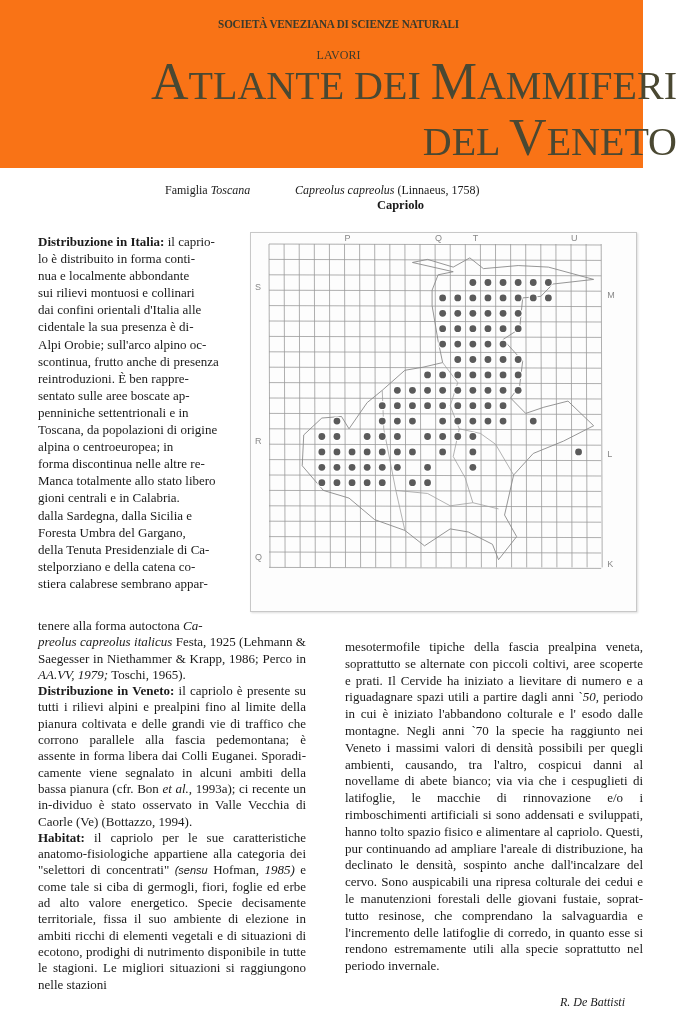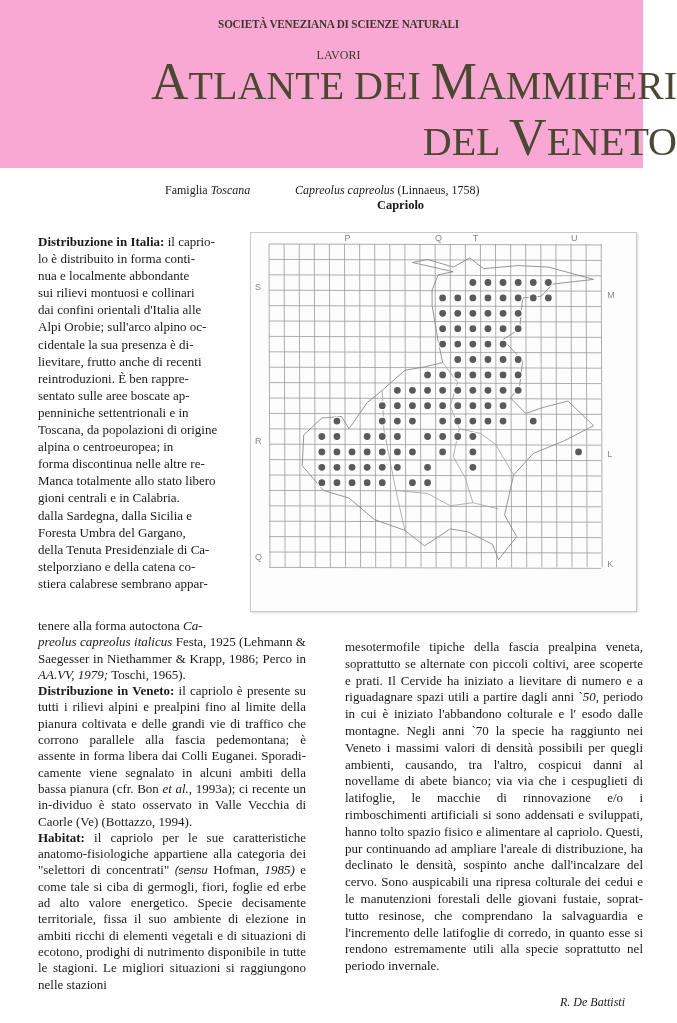--- a/index.html
+++ b/index.html
@@ -1,18 +1,18 @@
 <!DOCTYPE html>
 <html><head>
 <meta charset="utf-8">
 <style>
   html, body { margin:0; padding:0; }
   body { width:677px; height:1023px; background:#ffffff; position:relative; overflow:hidden;
          font-family:"Liberation Serif", serif; color:#1a1a1a; }
-  .banner { position:absolute; left:0; top:0; width:643px; height:168px; background:#f9a8d4; }
+  .banner { position:absolute; left:0; top:0; width:643px; height:168px; background:#f97316; }
   .society { position:absolute; top:17px; left:0; width:677px; text-align:center;
              font-family:"Liberation Serif", serif; font-size:12px; font-weight:bold; color:#3a3a2c;
              letter-spacing:-0.2px; line-height:14px; transform:scaleX(0.93); }
   .lavori { position:absolute; top:48px; left:0; width:677px; text-align:center;
             font-size:12px; font-weight:normal; color:#3a3a2c; line-height:14px; }
   .title1, .title2 { position:absolute; left:0; width:677px; text-align:right; color:#4a4832;
             font-family:"Liberation Serif", serif; font-weight:normal; white-space:nowrap; }
   .title1 { top:54px; font-size:52px; line-height:56px; letter-spacing:0px; }
   .title2 { top:110px; font-size:52px; line-height:56px; }
   .sc-big { font-size:52px; }
@@ -51,23 +51,23 @@
   <span>(Linnaeus, 1758)</span>
 </div>
 <div class="common">Capriolo</div>
 
 <div class="col-left-top">
     <div style="white-space: nowrap;"><b>Distribuzione in Italia: </b>il caprio-</div>
     <div style="white-space: nowrap;">lo è distribuito in forma conti-</div>
     <div style="white-space: nowrap;">nua e localmente abbondante</div>
     <div style="white-space: nowrap;">sui rilievi montuosi e collinari</div>
     <div style="white-space: nowrap;">dai confini orientali d'Italia alle</div>
+    <div style="white-space: nowrap;">cidentale la sua presenza è di-</div>
     <div style="white-space: nowrap;">Alpi Orobie; sull'arco alpino oc-</div>
-    <div style="white-space: nowrap;">cidentale la sua presenza è di-</div>
-    <div style="white-space: nowrap;">lievitare, frutto anche di recenti</div>
+    <div style="white-space: nowrap;">scontinua, frutto anche di presenza</div>
     <div style="white-space: nowrap;">reintroduzioni. È ben rappre-</div>
     <div style="white-space: nowrap;">sentato sulle aree boscate ap-</div>
     <div style="white-space: nowrap;">penniniche settentrionali e in</div>
     <div style="white-space: nowrap;">Toscana, da popolazioni di origine</div>
     <div style="white-space: nowrap;">alpina o centroeuropea; in</div>
     <div style="white-space: nowrap;">forma discontinua nelle altre re-</div>
     <div style="white-space: nowrap;">Manca totalmente allo stato libero</div>
     <div style="white-space: nowrap;">gioni centrali e in Calabria.</div>
     <div style="white-space: nowrap;">dalla Sardegna, dalla Sicilia e</div>
     <div style="white-space: nowrap;">Foresta Umbra del Gargano,</div>

